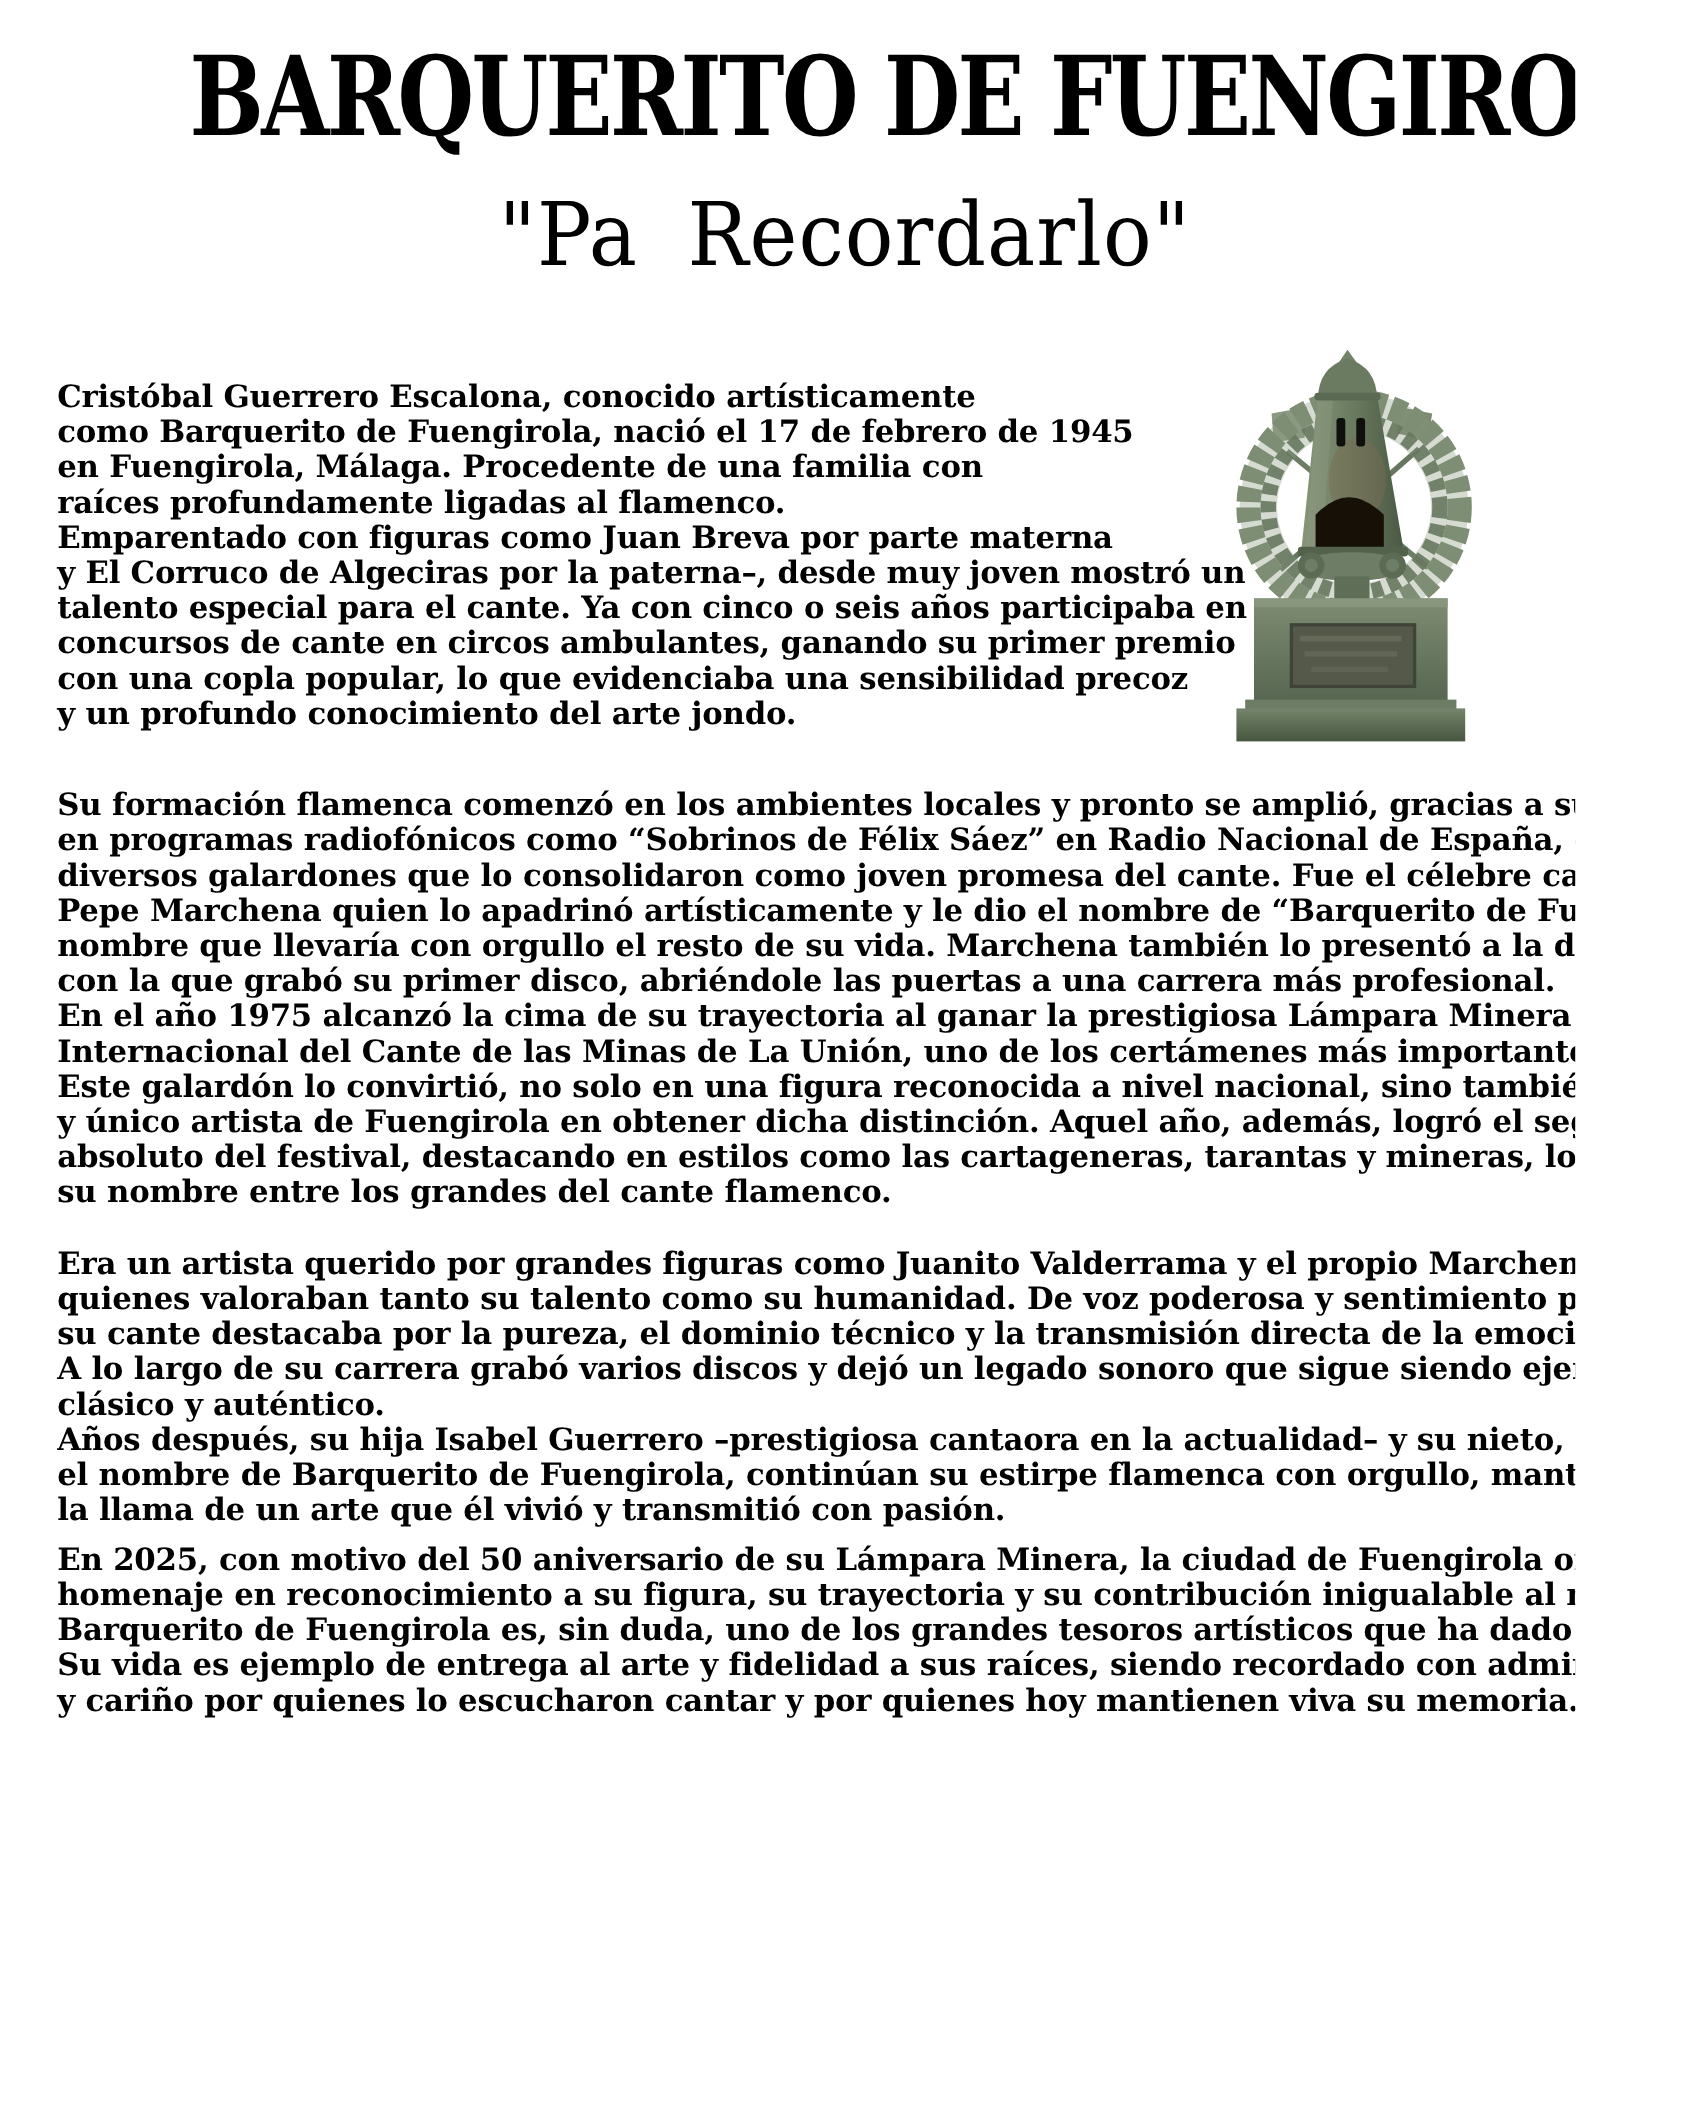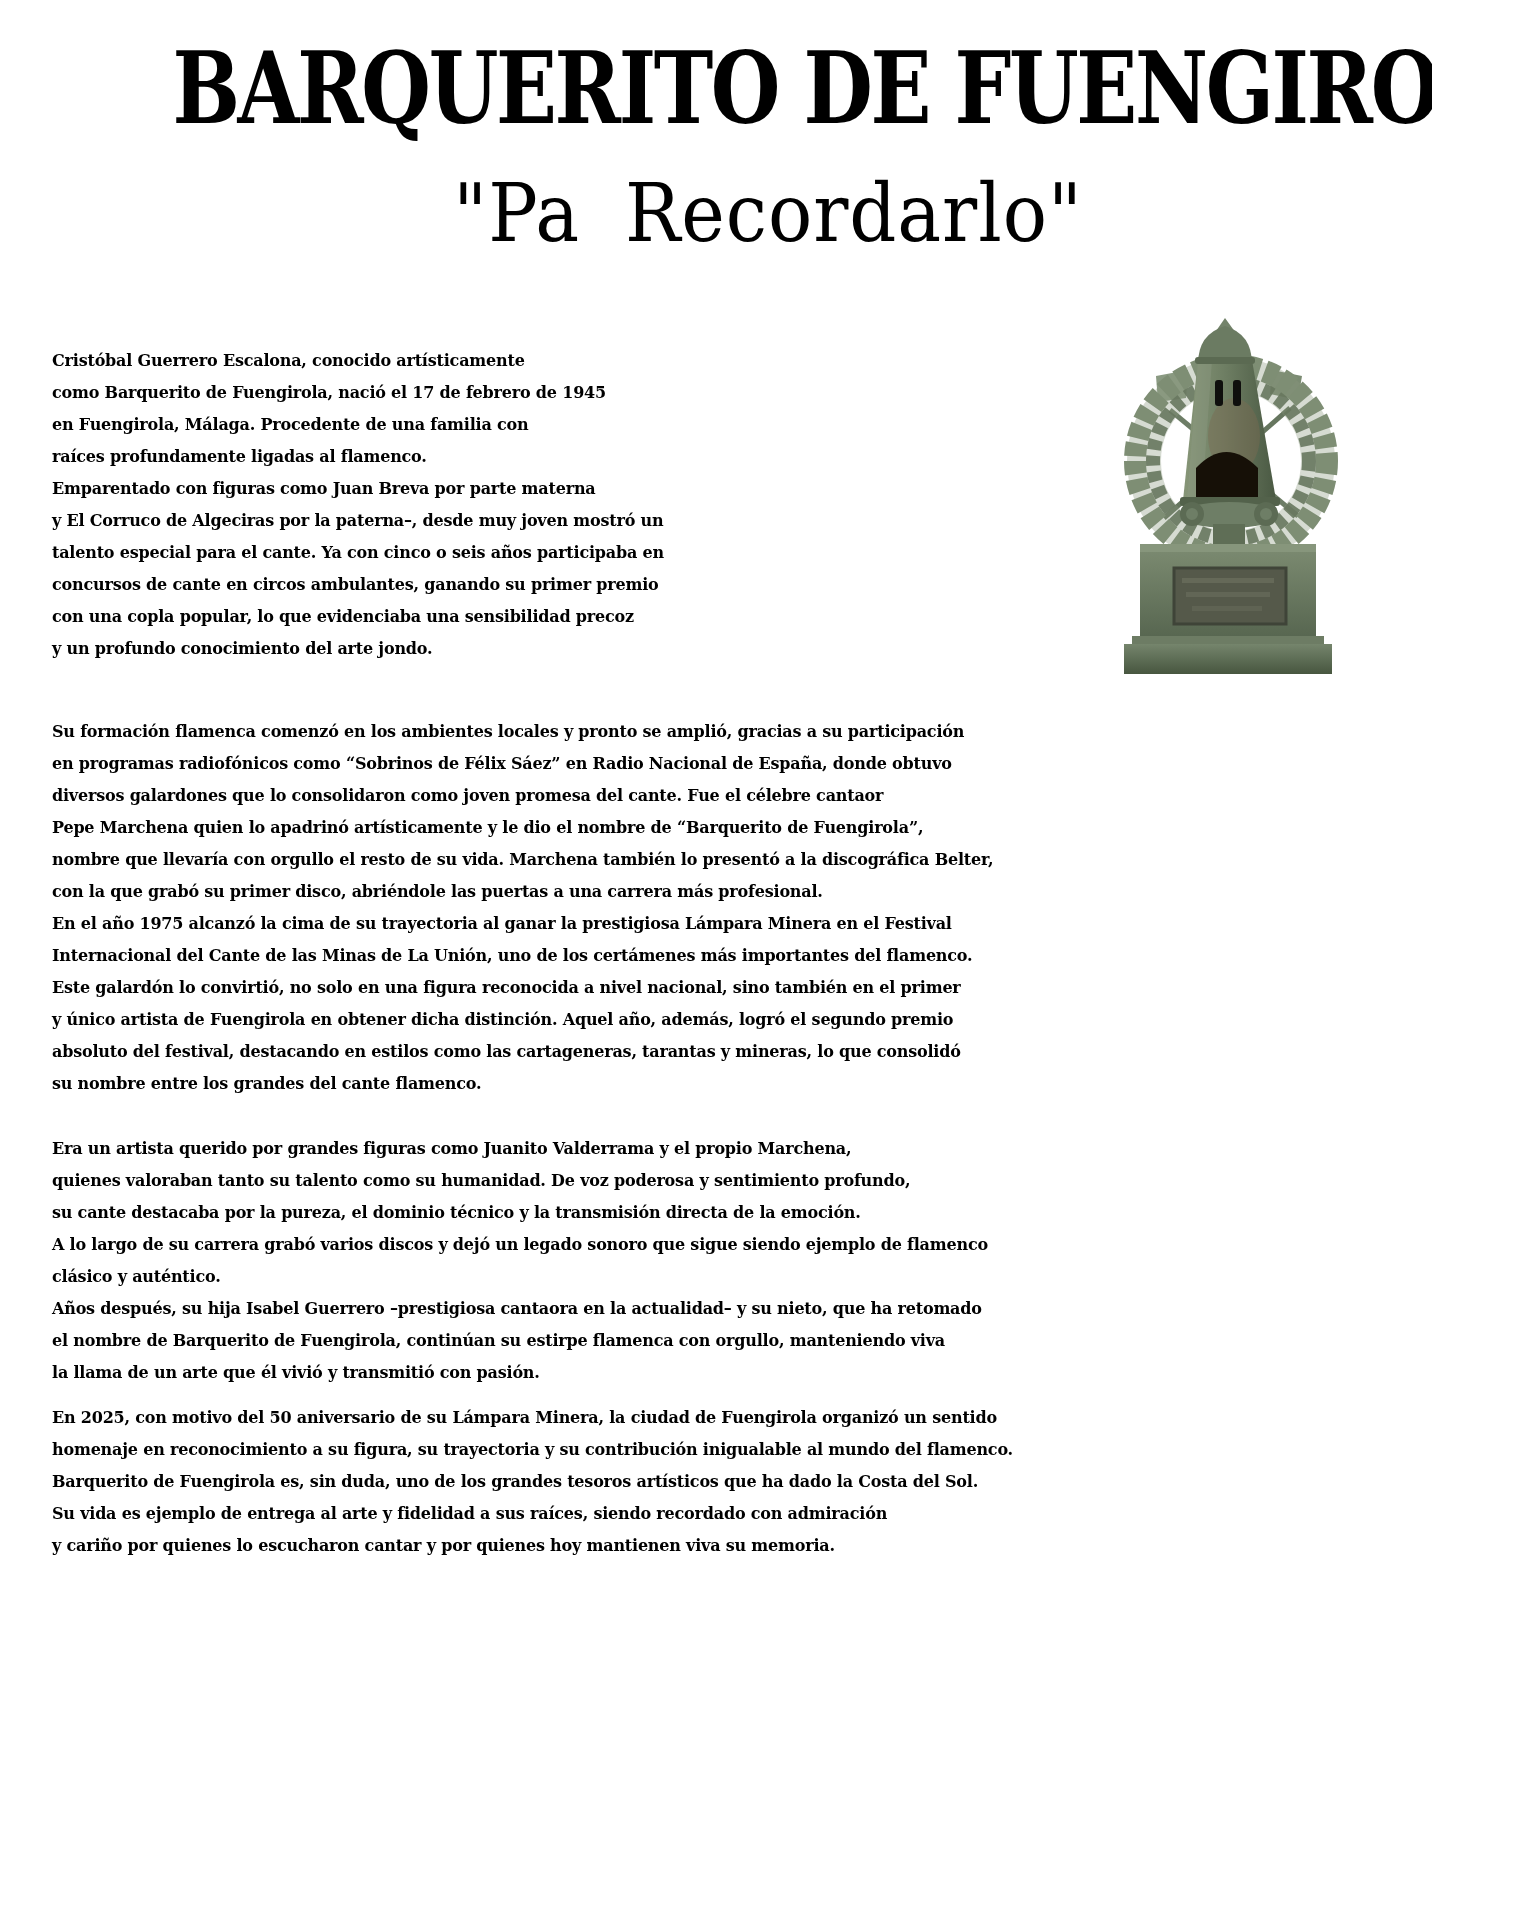--- a/index.html
+++ b/index.html
@@ -52,21 +52,21 @@
     word-spacing: 0.28em;
     white-space: nowrap;
     transform: scaleX(0.92);
     transform-origin: center top;
   }
   .para {
     position: absolute;
     left: 52px;
     font-family: "DejaVu Serif", serif;
     font-weight: bold;
-    font-size: 16px;
+    font-size: 28px;
     line-height: 32px;
     letter-spacing: -0.2px;
     white-space: pre;
     color: #000000;
   }
   .para-1 { top: 345px; }
   .para-2 { top: 716px; }
   .para-3 { top: 1117px; margin-top: 16px; }
   .para-4 { top: 1402px; }
   .trophy {

